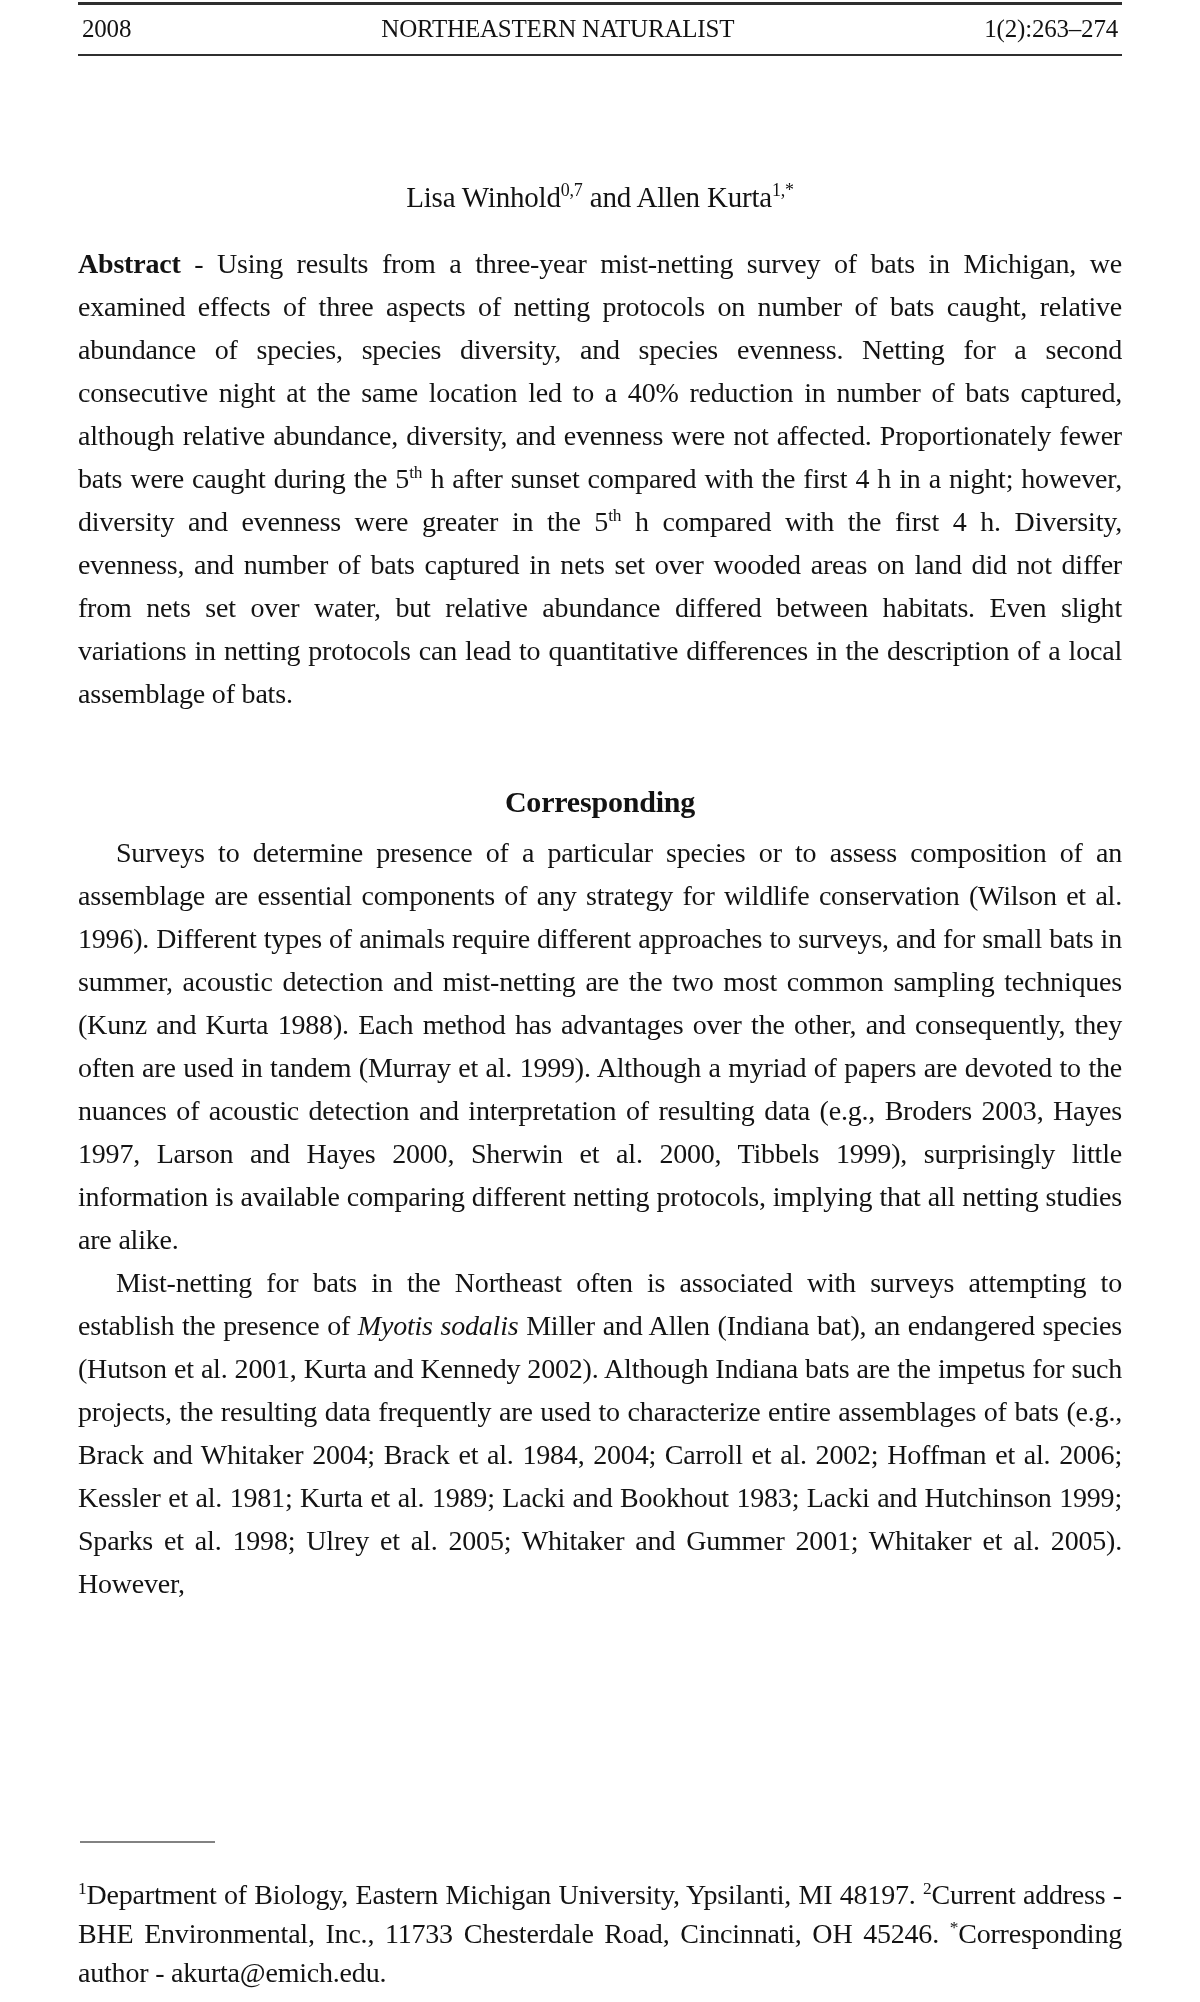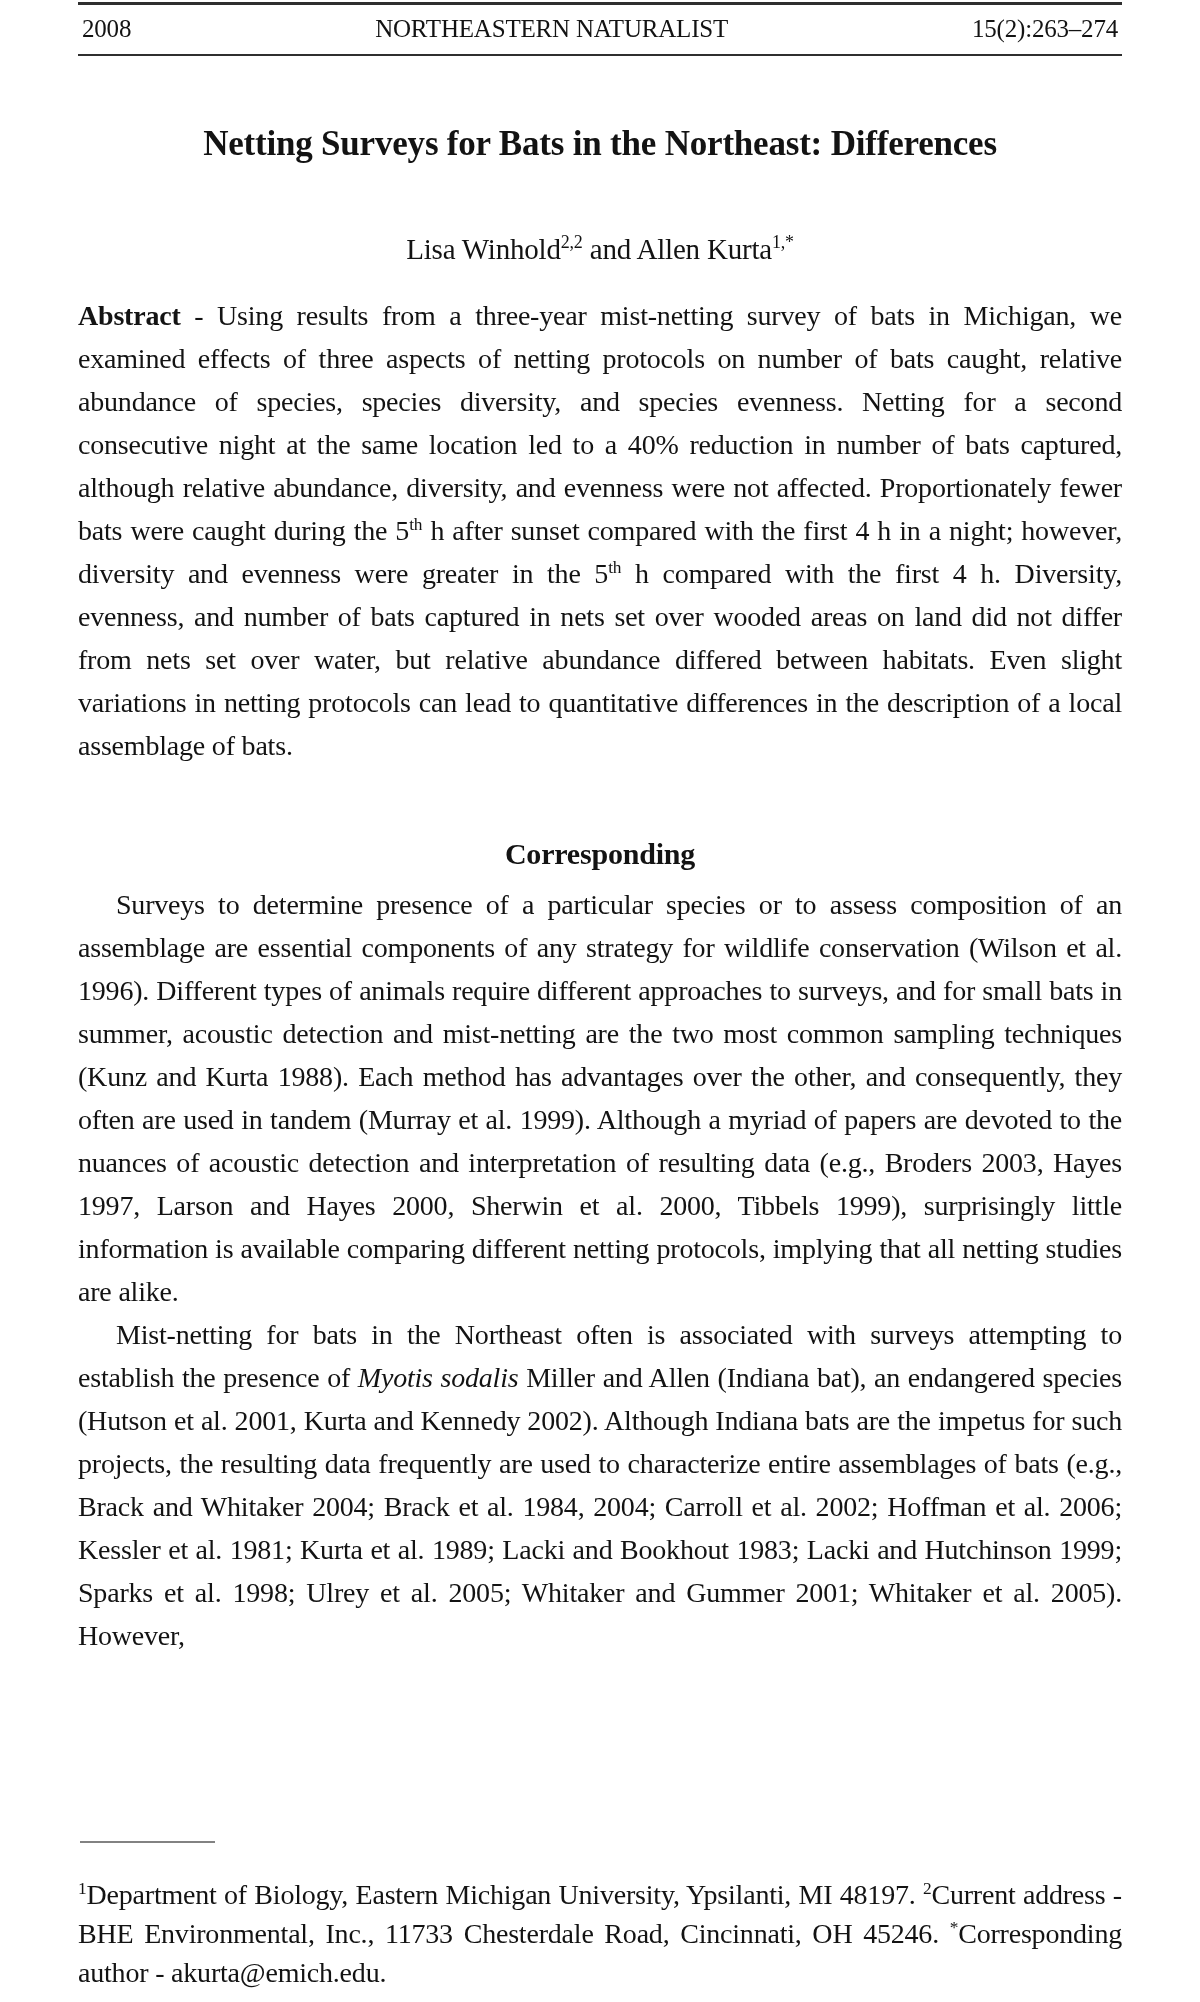--- a/index.html
+++ b/index.html
@@ -91,29 +91,28 @@
 </style>
 </head>
 <body>
 
 <div class="page">
 
   <div class="journal-header">
     <div class="journal-header-row">
       <span>2008</span>
       <span class="journal-name">NORTHEASTERN NATURALIST</span>
-      <span>15(2):263–274</span>
+      <span>1(2):263–274</span>
     </div>
   </div>
 
   <h1 class="article-title">
-    <div>Netting Surveys for Bats in the Northeast: Differences</div>
   </h1>
 
-  <div class="authors-line"><span>Lisa Winhold</span><sup>2,2</sup><span> and Allen Kurta</span><sup>1,*</sup></div>
+  <div class="authors-line"><span>Lisa Winhold</span><sup>0,7</sup><span> and Allen Kurta</span><sup>1,*</sup></div>
 
   <p class="abstract-paragraph"><span style="font-weight: bold;">Abstract</span><span> - Using results from a three-year mist-netting survey of bats in Michigan, we examined effects of three aspects of netting protocols on number of bats caught, relative abundance of species, species diversity, and species evenness. Netting for a second consecutive night at the same location led to a 40% reduction in number of bats captured, although relative abundance, diversity, and evenness were not affected. Proportionately fewer bats were caught during the 5</span><sup>th</sup><span> h after sunset compared with the first 4 h in a night; however, diversity and evenness were greater in the 5</span><sup>th</sup><span> h compared with the first 4 h. Diversity, evenness, and number of bats captured in nets set over wooded areas on land did not differ from nets set over water, but relative abundance differed between habitats. Even slight variations in netting protocols can lead to quantitative differences in the description of a local assemblage of bats.</span></p>
 
   <h2 class="section-heading">Corresponding</h2>
 
   <p class="body-paragraph"><span>Surveys to determine presence of a particular species or to assess composition of an assemblage are essential components of any strategy for wildlife conservation (Wilson et al. 1996). Different types of animals require different approaches to surveys, and for small bats in summer, acoustic detection and mist-netting are the two most common sampling techniques (Kunz and Kurta 1988). Each method has advantages over the other, and consequently, they often are used in tandem (Murray et al. 1999). Although a myriad of papers are devoted to the nuances of acoustic detection and interpretation of resulting data (e.g., Broders 2003, Hayes 1997, Larson and Hayes 2000, Sherwin et al. 2000, Tibbels 1999), surprisingly little information is available comparing different netting protocols, implying that all netting studies are alike.</span></p>
   <p class="body-paragraph"><span>Mist-netting for bats in the Northeast often is associated with surveys attempting to establish the presence of </span><span style="font-style: italic;">Myotis sodalis</span><span> Miller and Allen (Indiana bat), an endangered species (Hutson et al. 2001, Kurta and Kennedy 2002). Although Indiana bats are the impetus for such projects, the resulting data frequently are used to characterize entire assemblages of bats (e.g., Brack and Whitaker 2004; Brack et al. 1984, 2004; Carroll et al. 2002; Hoffman et al. 2006; Kessler et al. 1981; Kurta et al. 1989; Lacki and Bookhout 1983; Lacki and Hutchinson 1999; Sparks et al. 1998; Ulrey et al. 2005; Whitaker and Gummer 2001; Whitaker et al. 2005). However,</span></p>
 
   <div class="footnote-block">
     <hr class="footnote-divider">

